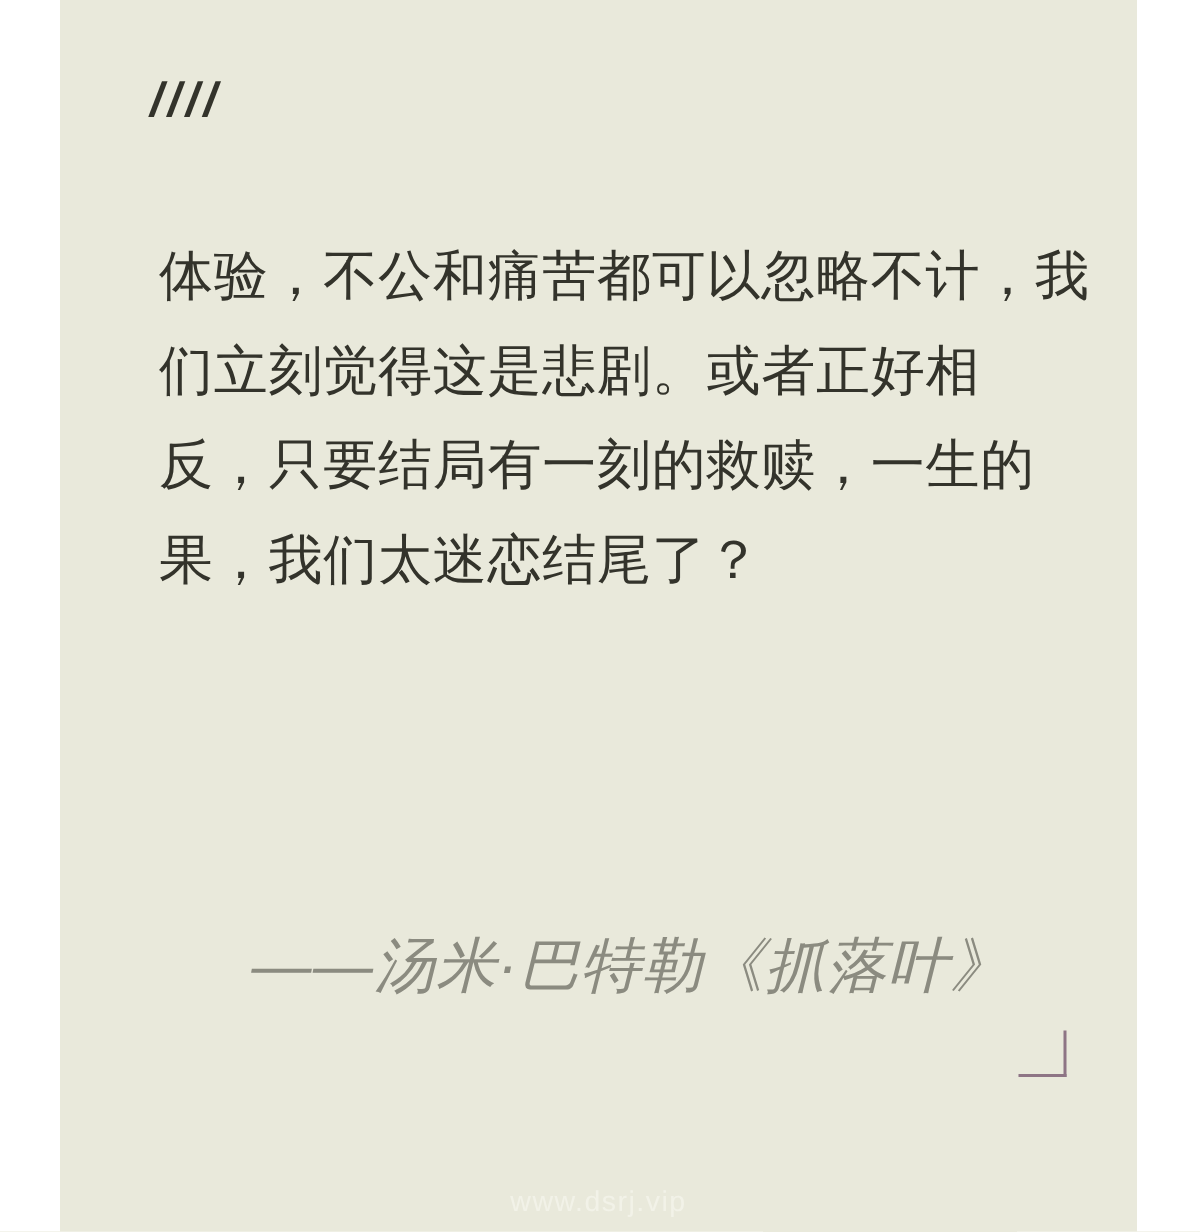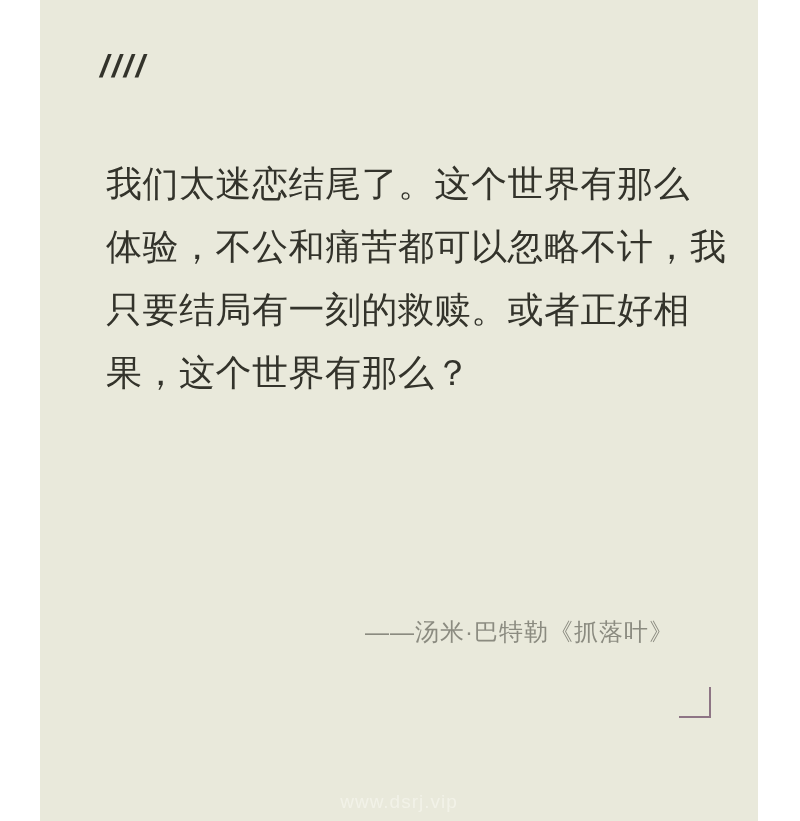--- a/index.html
+++ b/index.html
@@ -39,24 +39,25 @@
     font-size: 36px;
     line-height: 63px;
     letter-spacing: 0.5px;
     color: var(--text-color, #33332b);
     white-space: nowrap;
   }
   .attribution {
     position: absolute;
     right: 84px;
     top: 616px;
-    font-size: 24px;
+    font-size: 40px;
     letter-spacing: 1px;
     color: var(--attribution-color, #8b8b80);
     white-space: nowrap;
+    font-style: italic;
   }
   .corner-bracket {
     position: absolute;
     right: 47px;
     top: 687px;
     width: 30px;
     height: 29px;
     border-right: 2px solid var(--bracket-color, #8e7585);
     border-bottom: 2px solid var(--bracket-color, #8e7585);
   }
@@ -71,24 +72,24 @@
     color: var(--watermark-color, #f2f2e8);
   }
 </style>
 </head>
 <body>
 
 <div class="card">
   <div class="slashes">////</div>
 
   <div class="quote">
-      <div>我们太迷恋结尾了。这个世界有那么</div>
       <div>体验，不公和痛苦都可以忽略不计，我</div>
-      <div>只要结局有一刻的救赎。或者正好相</div>
-      <div>果，这个世界有那么？</div>
+      <div>们立刻觉得这是悲剧。或者正好相</div>
+      <div>反，只要结局有一刻的救赎，一生的</div>
+      <div>果，我们太迷恋结尾了？</div>
     </div>
 
   <div class="attribution">——汤米·巴特勒《抓落叶》</div>
 
   <div class="corner-bracket"></div>
 
   <div class="watermark">www.dsrj.vip</div>
 </div>
 
 </body></html>

